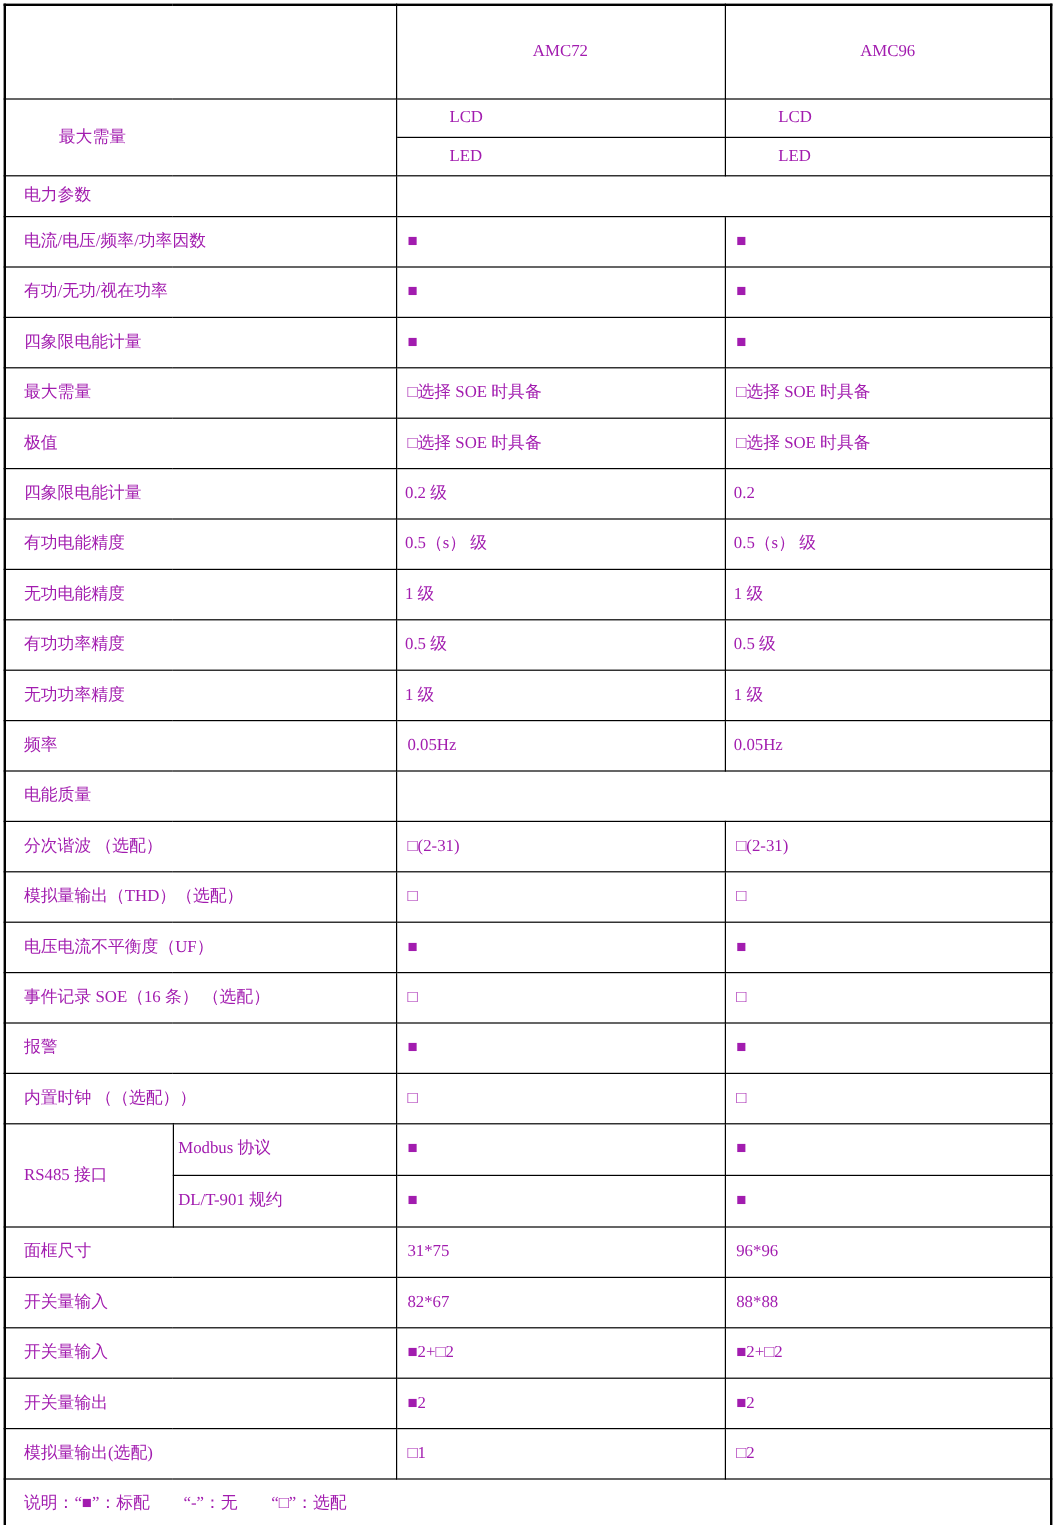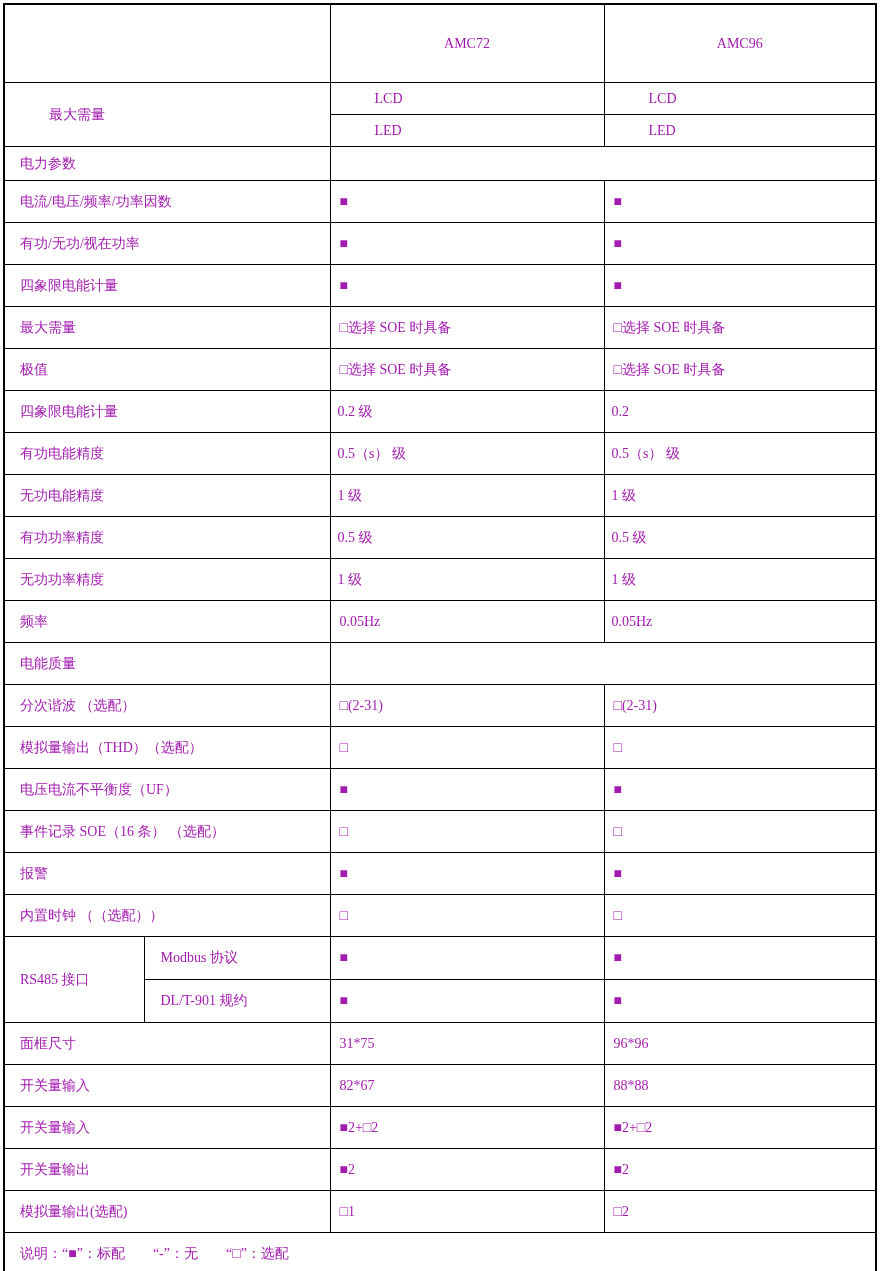--- a/index.html
+++ b/index.html
@@ -21,21 +21,21 @@
     border:1px solid #000000;
     font-size:14px;
     line-height:1.25;
     vertical-align:middle;
     padding:2px 8px;
     overflow:hidden;
     white-space:pre-wrap;
   }
   td.lbl   { padding-left:15px; }
   td.lbl2  { padding-left:29px; }   
-  td.sublbl{ padding-left:16px; }
+  td.sublbl{ padding-left:4px; }
   td.val   { padding-left:9px; }
   td.ind   { padding-left:7px; }   
   td.ctr   { text-align:center; padding:0; }
   tr.h-hdr  td { height:73px; }
   tr.h-sub  td { height:27px;padding-left:44px; }
   tr.h-sec  td { height:29px; }
   tr.h-std  td { height:37px; }
   tr.h-485  td { height:38px; }
 </style>
 </head>

